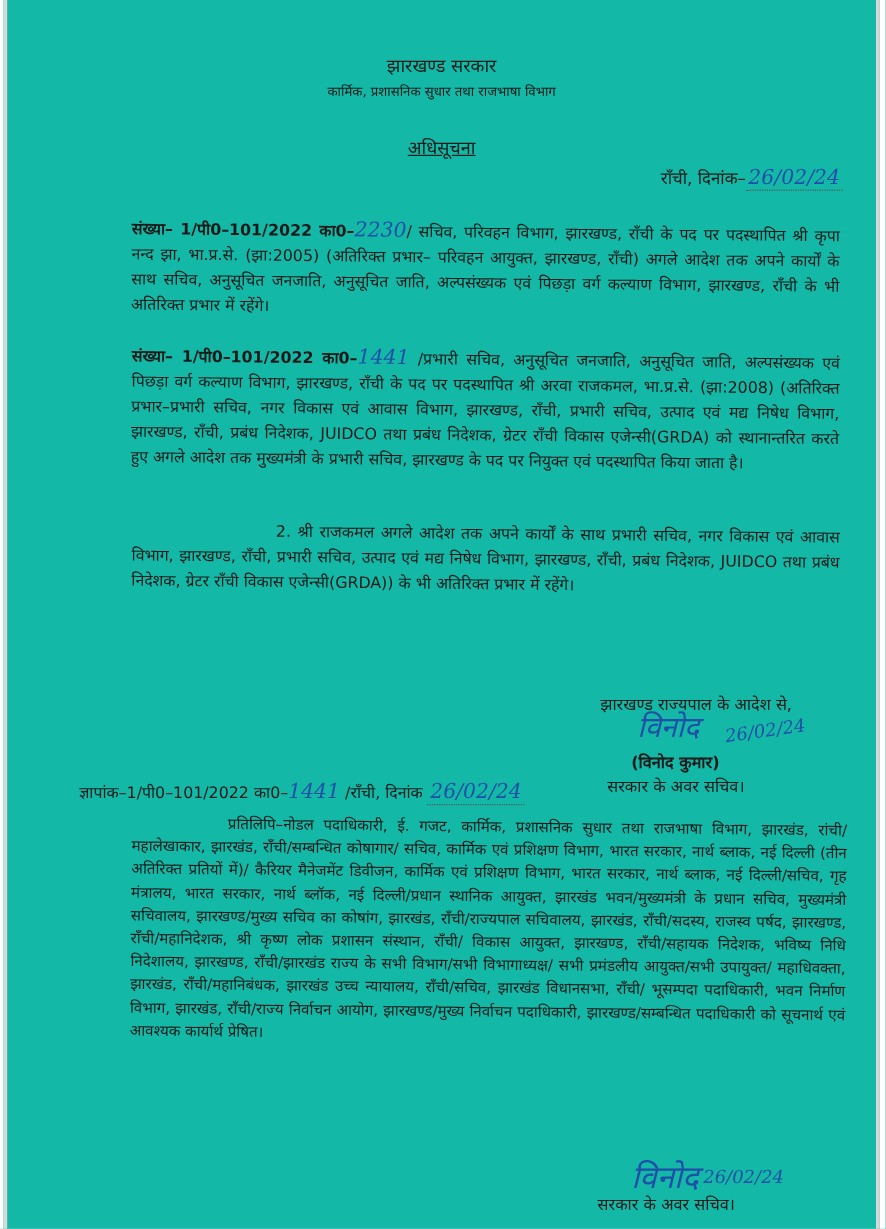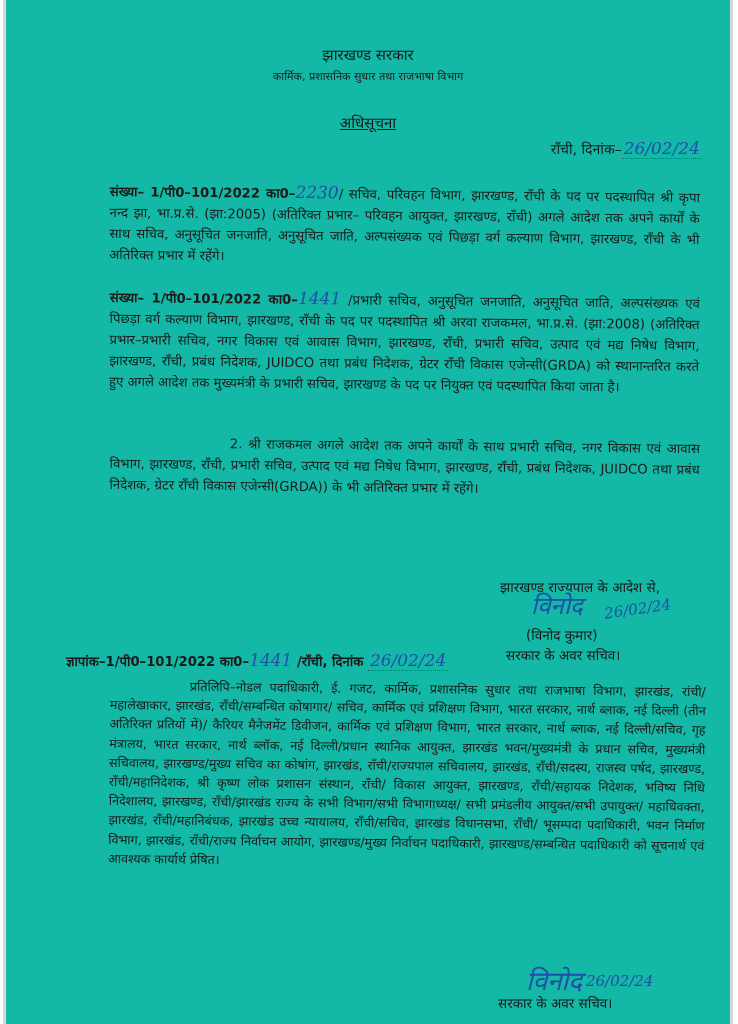--- a/index.html
+++ b/index.html
@@ -33,26 +33,26 @@
     font-size: 13.2px; line-height: 21px; text-align: justify;
     transform: rotate(0.6deg); transform-origin: left top;
   }
   .para b { font-weight: bold; }
   .p1 { top: 180px; }
   .p2 { top: 286px; }
   .p3 { top: 432px; text-indent: 120px; }
   .order { position: absolute; top: 558px; right: 70px; font-size: 13.5px; margin-top: 20px; }
   .sig1 { position: absolute; top: 588px; left: 525px; font-size: 24px; }
   .sig1date { position: absolute; top: 600px; left: 598px; font-size: 15px; color: #1f4fa8; font-family: "DejaVu Serif", serif; font-style: italic; transform: rotate(-8deg); }
-  .signame { position: absolute; top: 626px; left: 520px; font-size: 13.5px; }
+  .signame { position: absolute; top: 626px; left: 520px; font-size: 13.5px; font-weight: bold; }
   .sigtitle { position: absolute; top: 646px; left: 500px; font-size: 13.5px; }
   .memo {
     position: absolute; top: 650px; left: 60px; width: 640px; font-size: 13.2px;
   }
-  .memo b { font-weight: bold; margin-top: 12px; }
+  .memo b { font-weight: normal; margin-top: 12px; }
   .para2 {
     position: absolute; left: 104px; top: 676px; width: 596px;
     font-size: 12.6px; line-height: 19.2px; text-align: justify;
     transform: rotate(0.6deg); transform-origin: left top;
   }
   .para2 .ind { display: inline-block; width: 80px; }
   .sig2 { position: absolute; top: 962px; left: 520px; font-size: 26px; }
   .sig2date { position: absolute; top: 972px; left: 580px; font-size: 15px; color: #1f4fa8; font-family: "DejaVu Serif", serif; font-style: italic; }
   .sigtitle2 { position: absolute; top: 994px; left: 492px; font-size: 13.5px; }
 </style>

